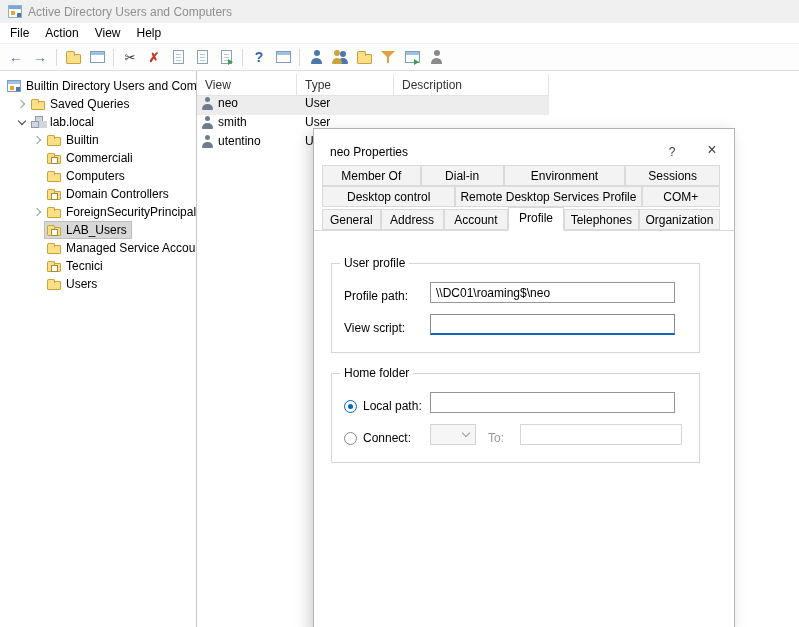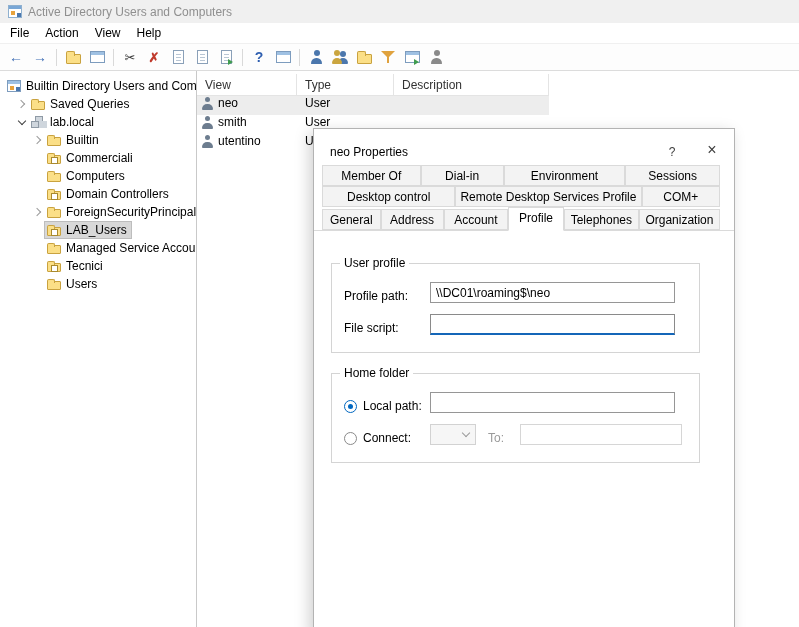--- a/index.html
+++ b/index.html
@@ -330,21 +330,21 @@
 
   <div class="page">
 
     <div class="group">
       <span class="group-title">User profile</span>
       <div class="frow">
         <span class="flabel">Profile path:</span>
         <input class="tin" type="text" value="\\DC01\roaming$\neo" style="">
       </div>
       <div class="frow">
-        <span class="flabel">File script:</span>
+        <span class="flabel">View script:</span>
         <input class="tin focused" type="text" value="" style="">
       </div>
     </div>
 
     <div class="group" style="margin-top:20px">
       <span class="group-title">Home folder</span>
       <div class="frow">
         <span class="radio checked"></span>
         <span class="rlabel w">Local path:</span>
         <input class="tin" type="text" value="" style="">

